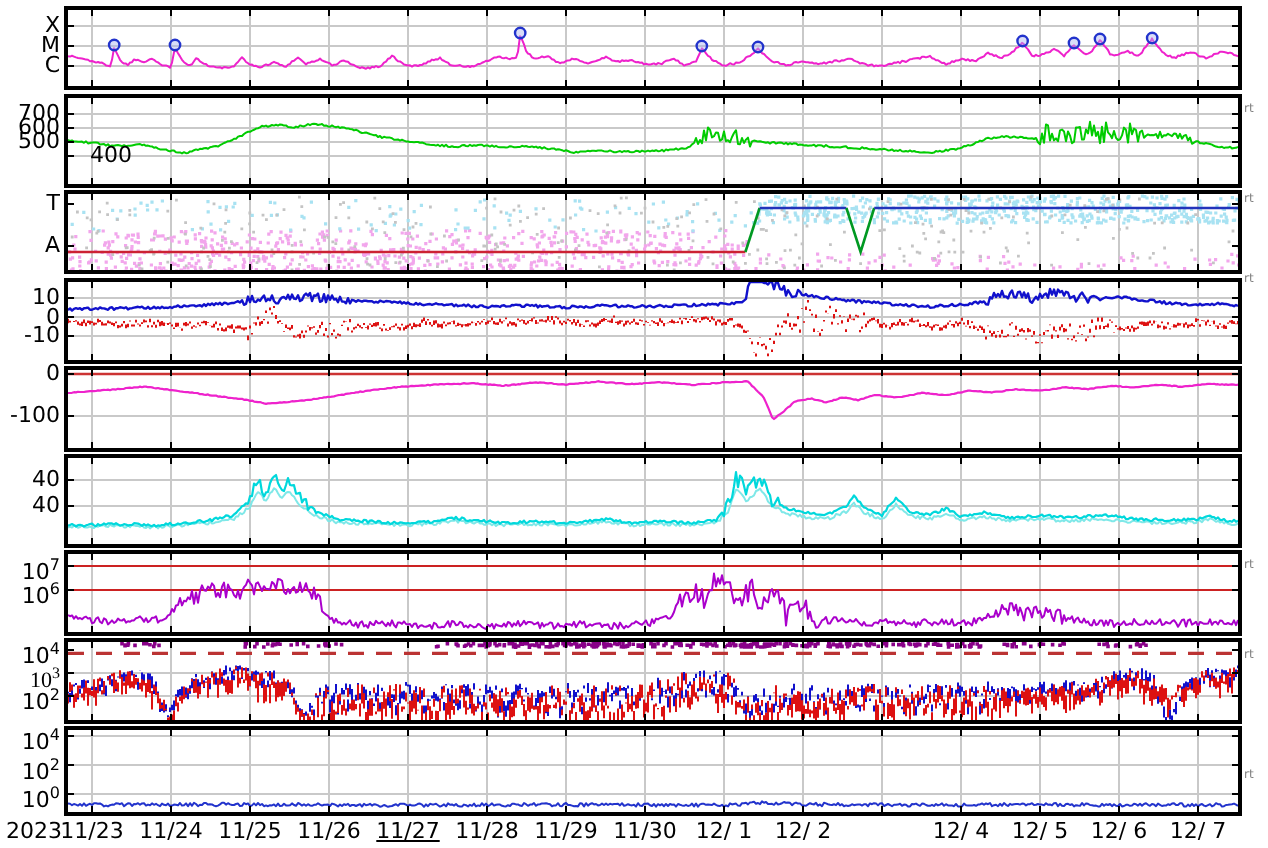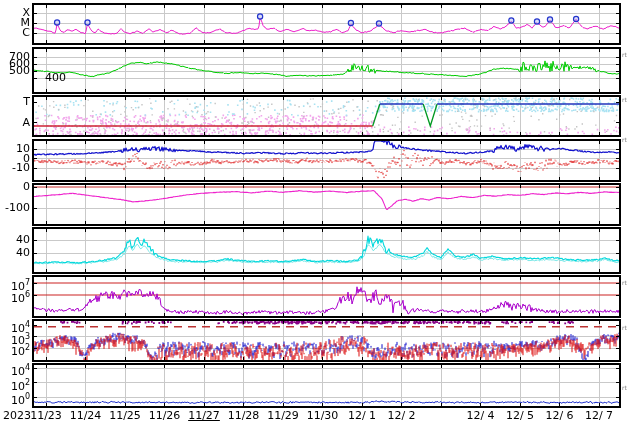--- a/index.html
+++ b/index.html
@@ -126,21 +126,21 @@
       <div class="ylab" style="left: 0px; top: 142px;">10</div>
       <div class="ylab" style="left: 0px; top: 151.5px;">0</div>
       <div class="ylab" style="left: 0px; top: 161px;">-10</div>
       <div class="ylab" style="left: 0px; top: 180px;">0</div>
       <div class="ylab" style="left: 0px; top: 201px;">-100</div>
       <div class="ylab" style="left: 0px; top: 233px;">40</div>
       <div class="ylab" style="left: 0px; top: 246px;">40</div>
       <div class="ylab" style="left: 0px; top: 276px;">10<sup>7</sup></div>
       <div class="ylab" style="left: 0px; top: 288px;">10<sup>6</sup></div>
       <div class="ylab" style="left: 0px; top: 318px;">10<sup>4</sup></div>
-      <div class="ylab" style="left: 0px; top: 329.5px;">10<sup>3</sup></div>
+      <div class="ylab" style="left: 0px; top: 329.5px; font-family: Liberation Serif, serif;">10<sup>3</sup></div>
       <div class="ylab" style="left: 0px; top: 341px;">10<sup>2</sup></div>
       <div class="ylab" style="left: 0px; top: 361px;">10<sup>4</sup></div>
       <div class="ylab" style="left: 0px; top: 375.5px;">10<sup>2</sup></div>
       <div class="ylab" style="left: 0px; top: 390px;">10<sup>0</sup></div>
     </div>
   <div class="layer" id="xlabels">
     <div class="xlab year" style="left:3px;top:409px;">2023</div>
   <div class="xlab" style="left: 46px; top: 409px;">11/23</div>
       <div class="xlab" style="left: 85.5px; top: 409px;">11/24</div>
       <div class="xlab" style="left: 125px; top: 409px;">11/25</div>

